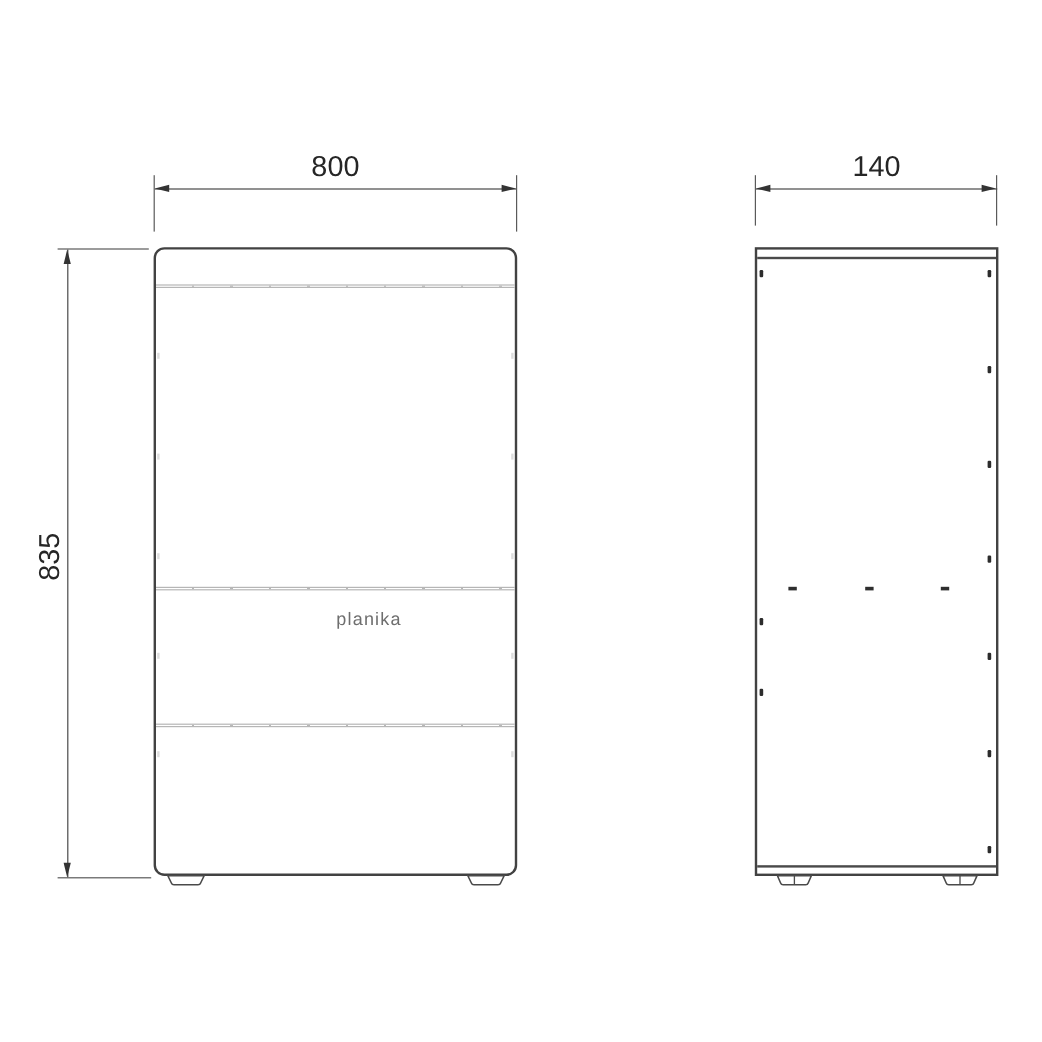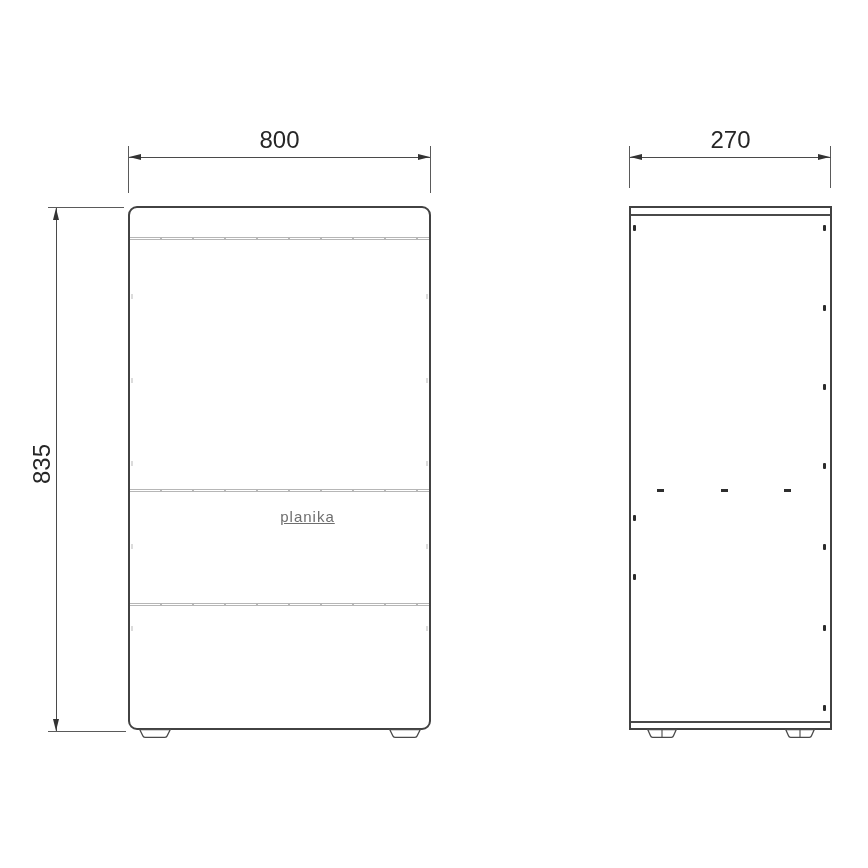--- a/index.html
+++ b/index.html
@@ -28,21 +28,21 @@
   .seam{
     position:absolute;left:130px;width:299px;height:3px;box-sizing:border-box;
     border-top:1px solid #b6b6b6;border-bottom:1px solid #b6b6b6;
     background-image:repeating-linear-gradient(to right,
       transparent 0px,transparent 30px,
       rgba(125,125,125,.55) 30px,rgba(125,125,125,.55) 32px);
   }
   .logo{
     position:absolute;left:128px;width:359px;top:508px;
     text-align:center;font-size:15px;letter-spacing:1px;
-    color:#6e6e6e;line-height:18px;text-decoration:underline;
+    color:#6e6e6e;line-height:18px;
   }
   .edge-mark-faint{position:absolute;width:2px;height:5px;background:#dcdcdc;}
   
   .inner-line{position:absolute;left:631px;width:199px;height:1.5px;background:#4a4a4a;}
   .screw-tick{position:absolute;width:2.5px;height:6px;background:#2c2c2c;border-radius:1px;}
   .weld-dash{position:absolute;height:2.5px;width:7px;background:#2e2e2e;top:489px;}
   .foot{position:absolute;}
 </style>
 </head>
 <body>
@@ -104,21 +104,21 @@
     <line x1="15" y1="0.8" x2="15" y2="8.2" stroke="#4a4a4a" stroke-width="1.1"></line>
   </svg>
 
   <div class="dim-text" style="left:128px;width:303px;top:127px;">800</div>
   <div class="ext-line-v" style="left:128px;top:146px;height:47px;"></div>
   <div class="ext-line-v" style="left:430px;top:146px;height:47px;"></div>
   <div class="dim-line-h" style="left:129px;top:157px;width:301px;"></div>
   <div class="arrow arrow-left" style="left:129px;top:154px;"></div>
   <div class="arrow arrow-right" style="left:418px;top:154px;"></div>
 
-  <div class="dim-text" style="left:629px;width:203px;top:127px;">270</div>
+  <div class="dim-text" style="left:629px;width:203px;top:127px;">140</div>
   <div class="ext-line-v" style="left:629px;top:146px;height:42px;"></div>
   <div class="ext-line-v" style="left:830px;top:146px;height:42px;"></div>
   <div class="dim-line-h" style="left:630px;top:157px;width:201px;"></div>
   <div class="arrow arrow-left" style="left:630px;top:154px;"></div>
   <div class="arrow arrow-right" style="left:818px;top:154px;"></div>
 
   <div class="dim-text" style="left:2px;top:451px;width:80px;height:26px;transform:rotate(-90deg);">835</div>
   <div class="ext-line-h" style="left:48px;top:207px;width:76px;"></div>
   <div class="ext-line-h" style="left:48px;top:731px;width:78px;"></div>
   <div class="dim-line-v" style="left:56px;top:208px;height:523px;"></div>

